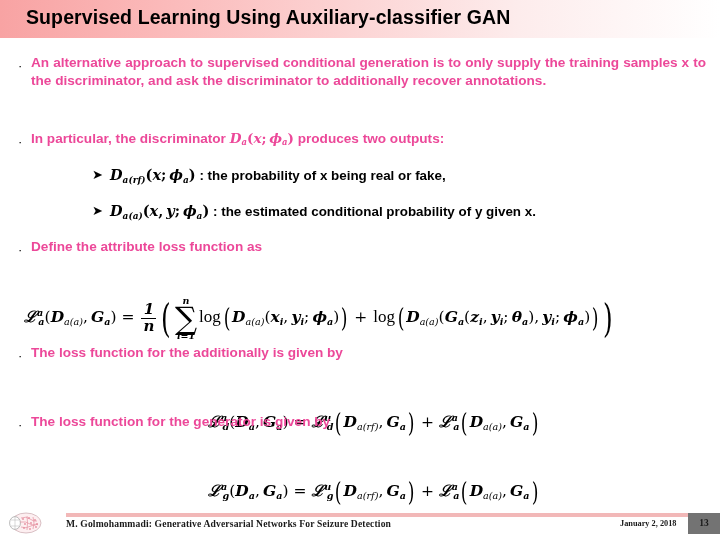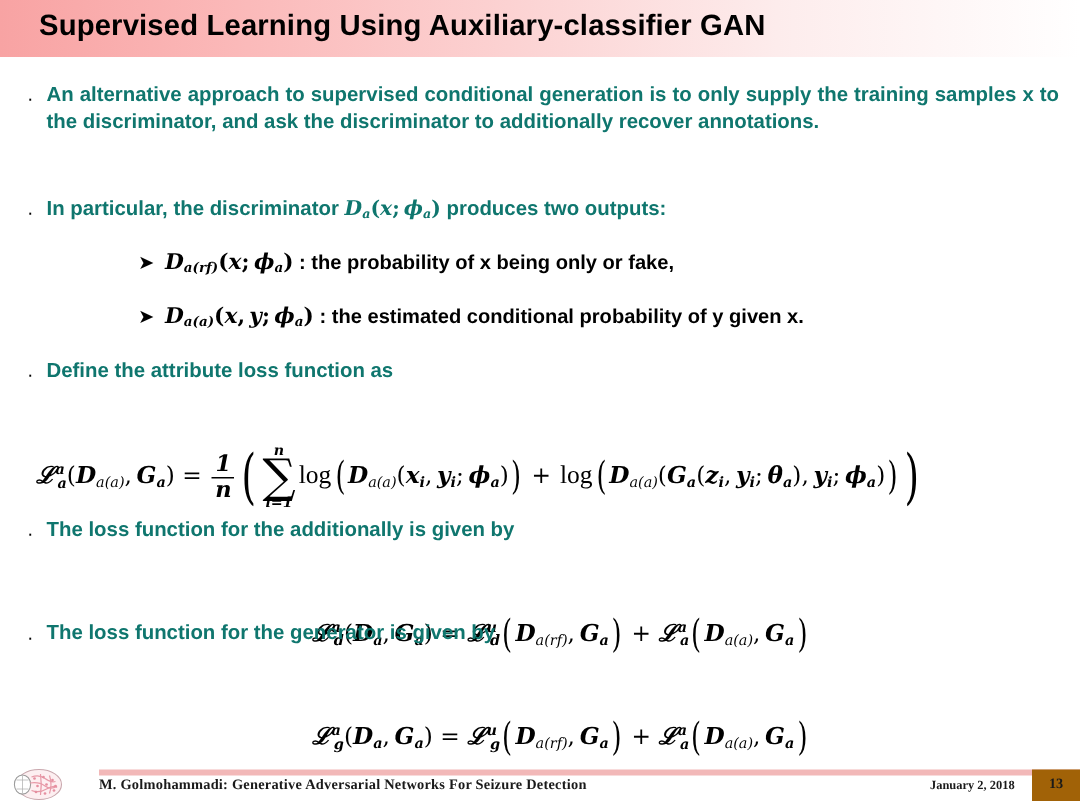--- a/index.html
+++ b/index.html
@@ -51,21 +51,21 @@
     line-height: 1;
     padding-top: 5px;
     width: 13px;
     flex: 0 0 13px;
     color: #000;
   }
   .bullet-text {
     font-size: 13.6px;
     font-weight: bold;
     line-height: 1.30;
-    color: #0f766e;
+    color: #ec4899;
   }
   .justified { text-align: justify; text-justify: inter-word; }
 
   .sub-row {
     position: absolute;
     display: flex;
     align-items: flex-start;
   }
   .sub-mark {
     font-size: 13px;
@@ -212,21 +212,21 @@
     font-weight: bold;
     font-size: 8.3px;
     color: #1a1a1a;
     white-space: nowrap;
     text-align: right;
   }
   #page-number-box {
     position: absolute;
     left: 688px; top: 13px;
     width: 32px; height: 21px;
-    background: #a16207;
+    background: #737373;
   }
   #page-number {
     position: absolute;
     left: 0; top: 5px;
     width: 32px;
     text-align: center;
     font-family: "Liberation Serif", serif;
     font-weight: bold;
     font-size: 9.5px;
     color: #1a1a1a;
@@ -253,21 +253,21 @@
 
   <div class="bullet-row" style="left:18px; top:92px; width:690px;">
     <span class="bullet-mark">·</span>
     <span class="bullet-text">
       <span>In particular, the discriminator </span><span class="mathfont"><span class="mvar">D</span><sub class="m">a</sub><span class="mrm">(</span><span class="mvar">x</span><span class="mrm">; </span><span class="mvar">ϕ</span><sub class="m">a</sub><span class="mrm">)</span></span><span> produces two outputs:</span>
     </span>
   </div>
 
   <div class="sub-row" style="left:92px; top:128px;">
     <span class="sub-mark">➤</span>
-    <span class="sub-text"><span class="mathfont" style="font-size:14.5px;"><span class="mvar">D</span><sub class="mm">a(rf)</sub><span class="mrm">(</span><span class="mvar">x</span><span class="mrm">; </span><span class="mvar">ϕ</span><sub class="m">a</sub><span class="mrm">)</span></span>&nbsp;<span>: the probability of x being only or fake,</span></span>
+    <span class="sub-text"><span class="mathfont" style="font-size:14.5px;"><span class="mvar">D</span><sub class="mm">a(rf)</sub><span class="mrm">(</span><span class="mvar">x</span><span class="mrm">; </span><span class="mvar">ϕ</span><sub class="m">a</sub><span class="mrm">)</span></span>&nbsp;<span>: the probability of x being real or fake,</span></span>
   </div>
 
   <div class="sub-row" style="left:92px; top:164px;">
     <span class="sub-mark">➤</span>
     <span class="sub-text"><span class="mathfont" style="font-size:14.5px;"><span class="mvar">D</span><sub class="mm">a(a)</sub><span class="mrm">(</span><span class="mvar">x</span><span class="mrm">, </span><span class="mvar">y</span><span class="mrm">; </span><span class="mvar">ϕ</span><sub class="m">a</sub><span class="mrm">)</span></span>&nbsp;<span>: the estimated conditional probability of y given x.</span></span>
   </div>
 
   <div class="bullet-row" style="left:18px; top:200px;">
     <span class="bullet-mark">·</span>
     <span class="bullet-text">Define the attribute loss function as</span>

